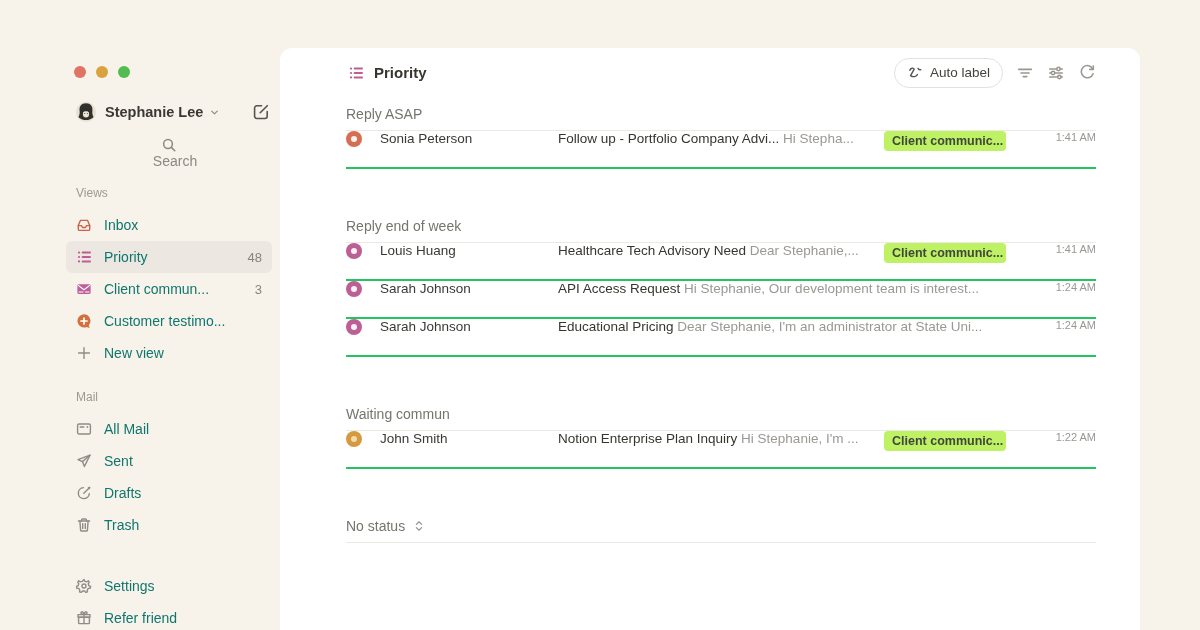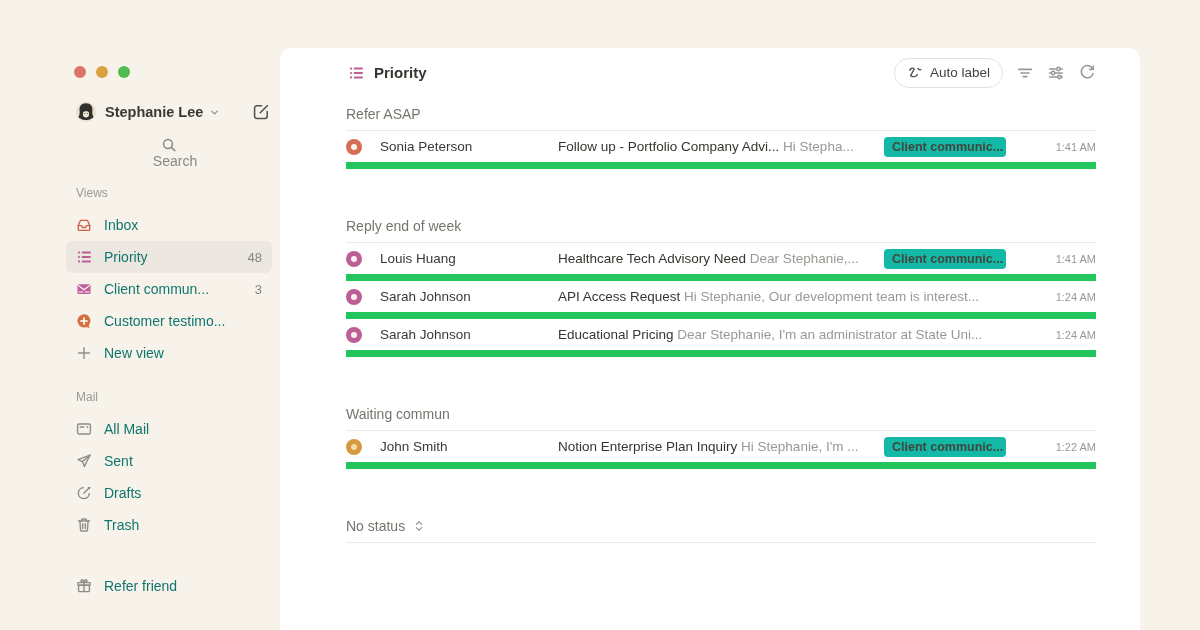--- a/index.html
+++ b/index.html
@@ -54,30 +54,30 @@
   .pill-btn .icon { width:16px; height:16px; color:#55534E; }
   .pill-label { font-size:13.5px; margin-left:7px; }
   .tool-icon { width:18px; height:18px; color:#9A9792; margin-left:13px; cursor:pointer; }
 
   .card-content { padding:0 44px 0 66px; }
   .group { margin-bottom:40px; }
   .group-header { display:flex; align-items:center; height:34px; border-bottom:1px solid #ECEAE5; }
   .group-label { font-size:14px; color:#76746D; }
   .sort-icon { width:14px; height:14px; color:#9A9792; margin-left:7px; cursor:pointer; }
 
-  .email-row { display:flex; align-items:center; height:38px; border-bottom:7px solid #22c55e; cursor:pointer; }
+  .email-row { display:flex; align-items:flex-start; height:38px; border-bottom:2px solid #22c55e; cursor:pointer; }
   .dot { width:16px; height:16px; border-radius:50%; flex:none; position:relative; }
   .dot::after { content:""; position:absolute; left:5px; top:5px; width:6px; height:6px; border-radius:50%; background:var(--center,#fff); }
   .sender { width:178px; flex:none; margin-left:18px; font-size:13.5px; color:#3B3935; white-space:nowrap; overflow:hidden; }
   .mid { flex:1; min-width:0; white-space:nowrap; overflow:hidden; font-size:13.5px; }
   .subject { color:#37352F; }
   .preview { color:#9B9894; }
   .badge {
     flex:none; margin-left:12px; max-width:122px; white-space:nowrap; overflow:hidden;
-    background:#14b8a6; color:#41463D; font-size:12.5px; font-weight:700;
+    background:#bef264; color:#41463D; font-size:12.5px; font-weight:700;
     padding:3px 8px; border-radius:4px;
   }
   .time { flex:none; width:78px; margin-left:12px; text-align:right; font-size:11px; color:#9B9894; }
 </style>
 </head>
 <body>
 
 <div class="sidebar">
   <div class="traffic" id="traffic">
       <span class="tl-dot" style="background: rgb(223, 115, 101);"></span>
@@ -220,20 +220,30 @@
     <span class="side-label">Trash</span>
     <span class="side-count"></span>
   </div>
       </div>
   </div>
 
   <div class="side-footer" id="sidebar-footer">
       <div class="side-item">
     <span class="icon" style="color: rgb(143, 141, 134);">
           <svg width="16" height="16" viewBox="0 0 16 16" fill="none" stroke="currentColor" stroke-width="1.4" stroke-linecap="round" stroke-linejoin="round">
+            <circle cx="8" cy="8" r="2"></circle>
+            <path d="M8 1.6 l.9 1.8 2 .3 1.4 -1 .9 1.6 -1 1.5 .7 1.9 1.7 .8 -.4 1.7 -1.9 .2 -1.1 1.7 .3 1.8 -1.7 .5 -1.3 -1.4 h-2 l-1.3 1.4 -1.7 -.5 .3 -1.8 -1.1 -1.7 -1.9 -.2 -.4 -1.7 1.7 -.8 .7 -1.9 -1 -1.5 .9 -1.6 1.4 1 2 -.3z"></path>
+          </svg>
+        </span>
+    <span class="side-label">Settings</span>
+    <span class="side-count"></span>
+  </div>
+      <div class="side-item">
+    <span class="icon" style="color: rgb(143, 141, 134);">
+          <svg width="16" height="16" viewBox="0 0 16 16" fill="none" stroke="currentColor" stroke-width="1.4" stroke-linecap="round" stroke-linejoin="round">
             <rect x="2.6" y="7.2" width="10.8" height="6.4" rx="0.8"></rect>
             <path d="M2 4.6 h12 v2.6 H2z"></path>
             <path d="M8 4.6 V13.6"></path>
             <path d="M8 4.4 C8 2.4 6.4 1.3 5.4 2.1 C4.3 3 5.4 4.4 8 4.4z M8 4.4 C8 2.4 9.6 1.3 10.6 2.1 C11.7 3 10.6 4.4 8 4.4z"></path>
           </svg>
         </span>
     <span class="side-label">Refer friend</span>
     <span class="side-count"></span>
   </div>
     </div>
@@ -278,21 +288,21 @@
             <path d="M13.2 4.5 A5.4 5.4 0 1 0 13.4 8.6"></path>
             <path d="M13.6 1.7 v3.1 h-3.1"></path>
           </svg>
         </span>
     </div>
   </div>
 
   <div class="card-content" id="groups">
       <section class="group">
     <div class="group-header">
-      <span class="group-label">Refer ASAP</span>
+      <span class="group-label">Reply ASAP</span>
     </div>
     <div class="rows">
           <div class="email-row">
     <span class="dot" style="background: rgb(213, 111, 84); --center: #FBF4EC;"></span>
     <span class="sender">Sonia Peterson</span>
     <span class="mid">
       <span class="subject">Follow up - Portfolio Company Advi... </span>
       <span class="preview">Hi Stepha...</span>
     </span>
     <span class="badge">Client communic...</span>

